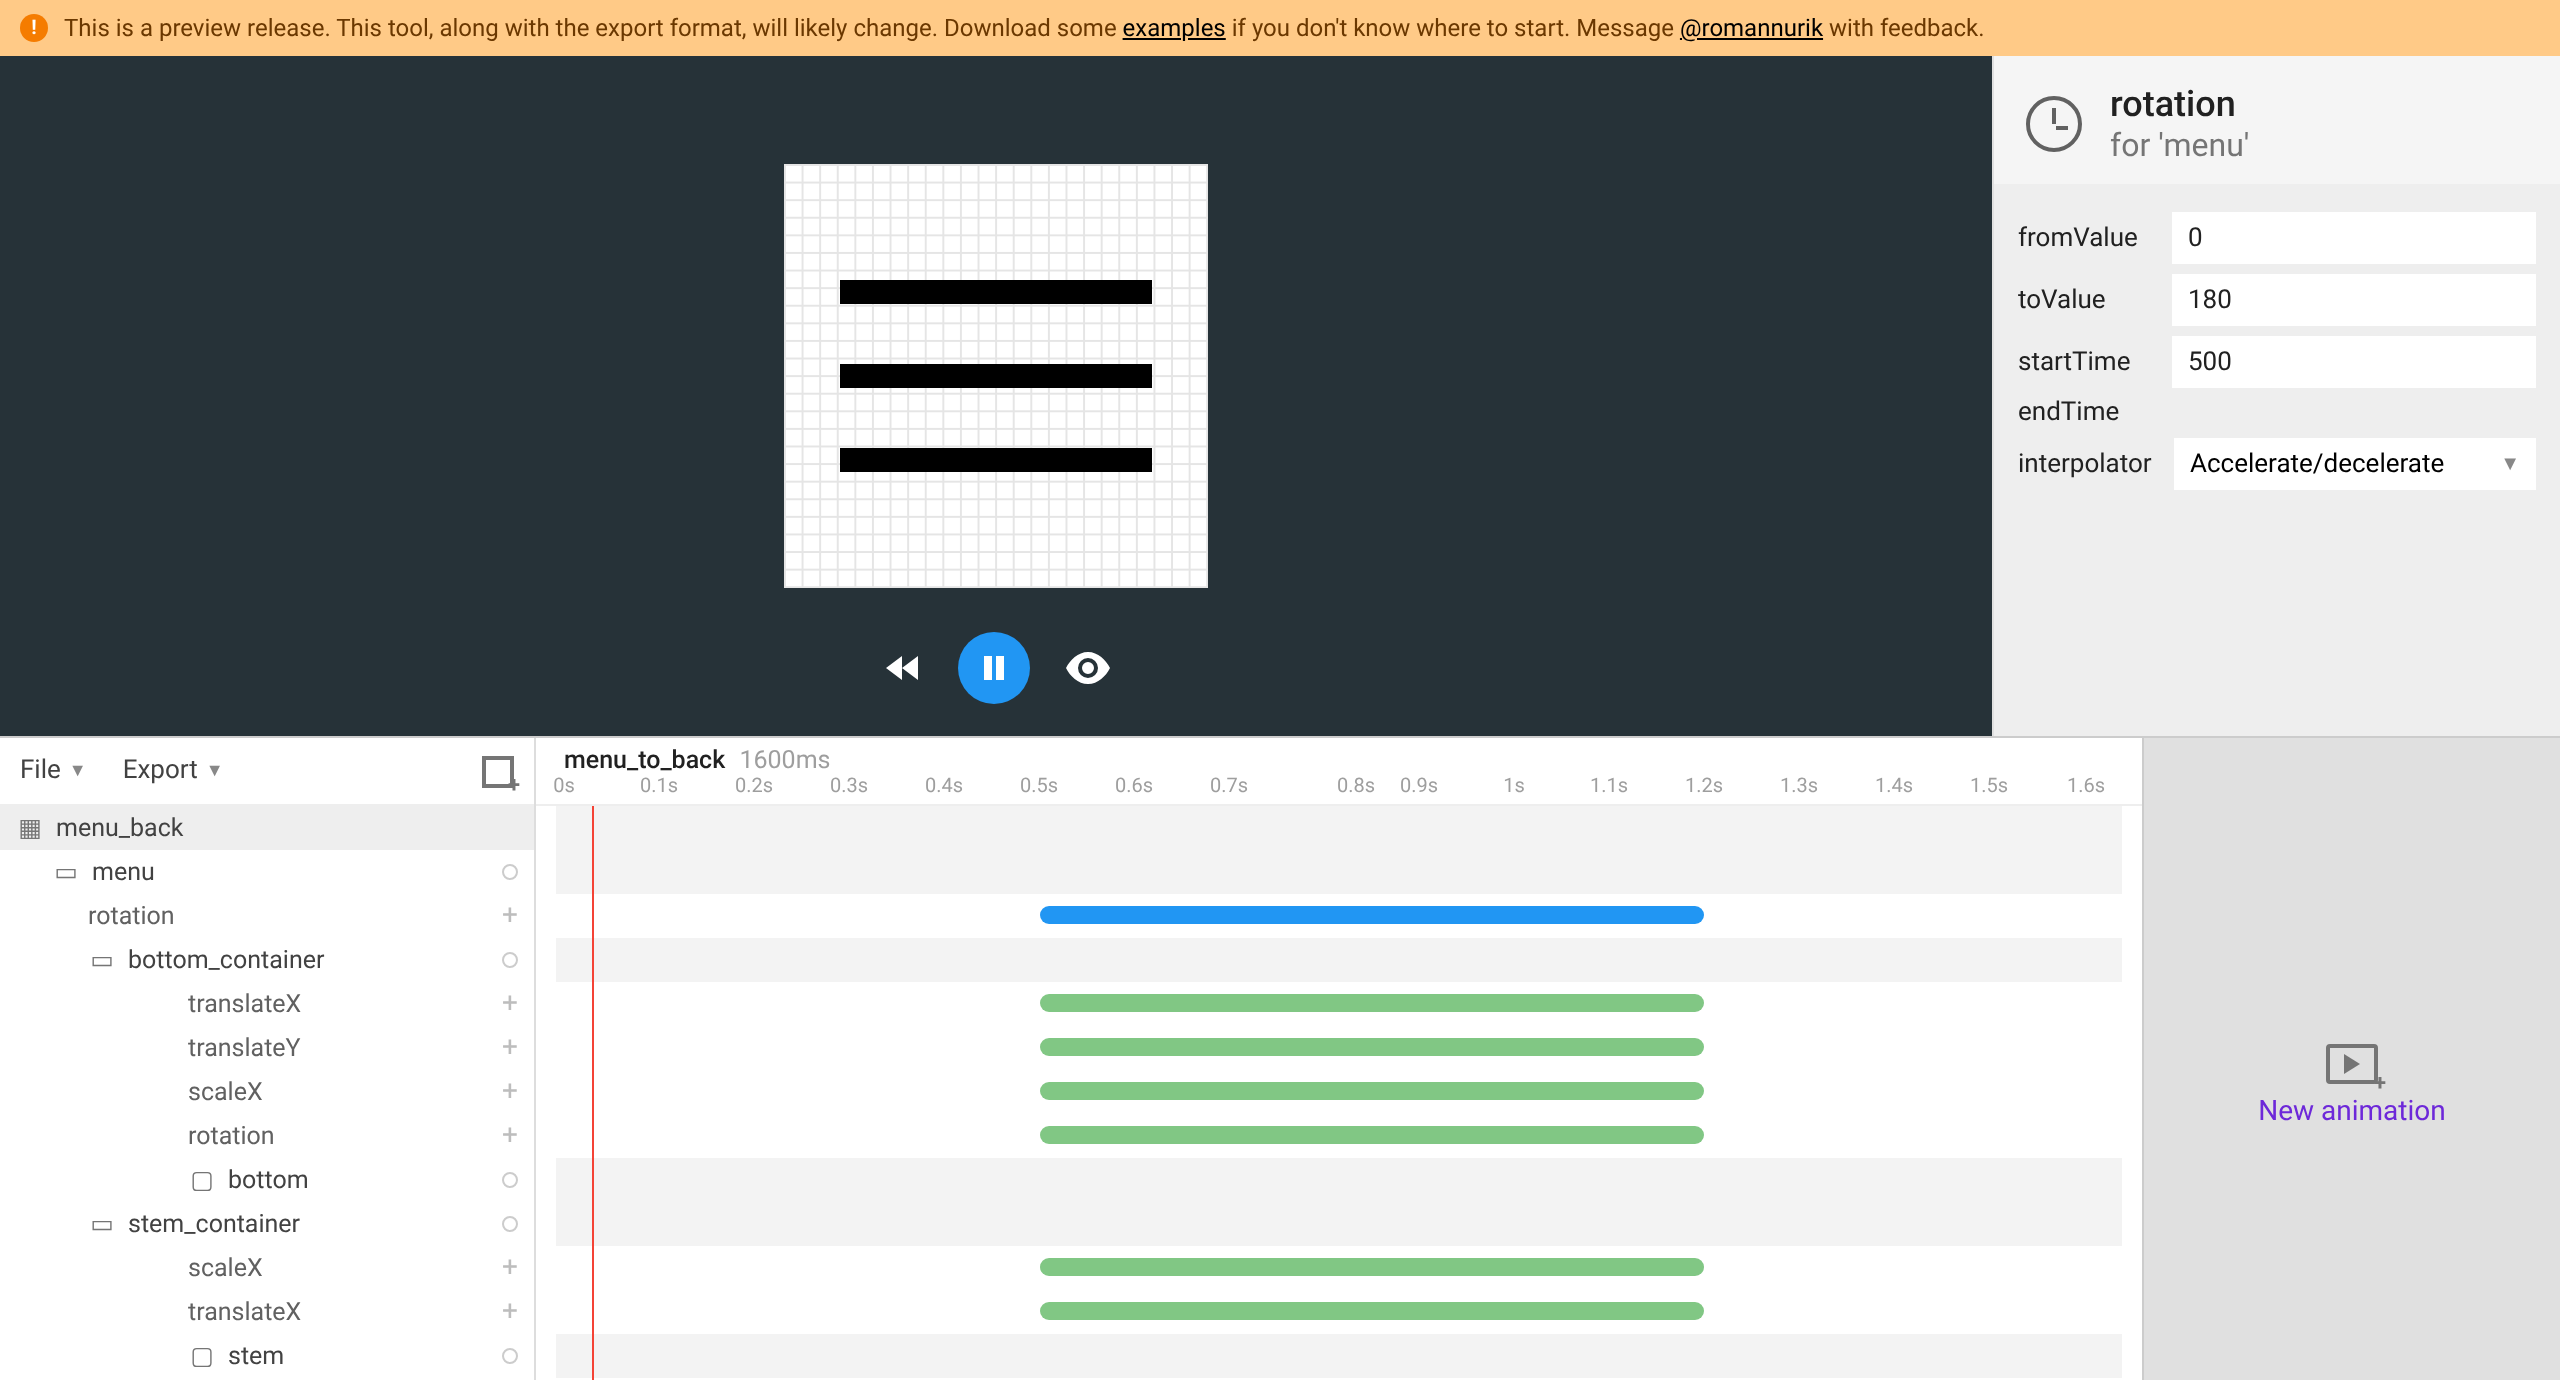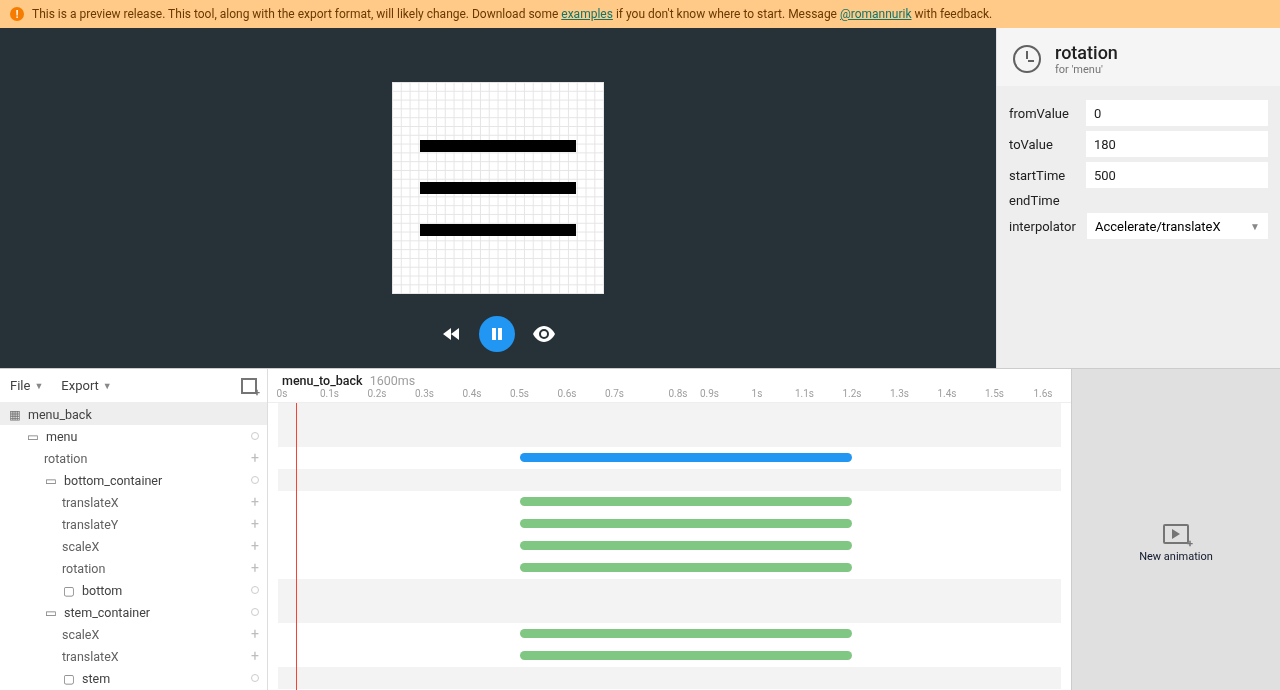--- a/index.html
+++ b/index.html
@@ -1,21 +1,21 @@
 <!DOCTYPE html>
 <html><head>
 <meta charset="utf-8">
 <style>
 * { margin: 0; padding: 0; box-sizing: border-box; font-family: Roboto, Arial, sans-serif; }
 body { width: 1280px; height: 690px; overflow: hidden; background: #fff; }
 
 
 .banner { height: 28px; background: #ffca87; display: flex; align-items: center; padding: 0 10px; font-size: 12px; color: #6b3800; }
 .banner .info-icon { width: 14px; height: 14px; border-radius: 50%; background: #f57c00; color: #fff; display: flex; align-items: center; justify-content: center; font-size: 10px; font-weight: bold; margin-right: 8px; }
-.banner a { color: #0f766e; }
+.banner a { color: #000000; }
 
 
 .app { display: flex; flex-direction: column; height: 689px; border-radius: 13px; }
 .upper { display: flex; height: 340px; }
 .canvas-area { flex: 1; background: #263238; display: flex; flex-direction: column; align-items: center; justify-content: center; position: relative; }
 .canvas-grid {
   width: 212px; height: 212px; background: #fff;
   background-image: linear-gradient(#e5e5e5 1px, transparent 1px), linear-gradient(90deg, #e5e5e5 1px, transparent 1px);
   background-size: 8.8px 8.8px;
   position: relative;
@@ -29,21 +29,21 @@
 .ctrl-icon { color: #fff; cursor: pointer; }
 .eye-icon { color: #fff; cursor: pointer; }
 
 
 .props { width: 284px; background: #fff; border-left: 1px solid #e0e0e0; display:flex; flex-direction:column;}
 .props-header { display: flex; align-items: center; padding: 14px 16px 10px; border-bottom: 1px solid #eee; background:#f5f5f5; }
 .props-header .p-icon { width: 28px; height: 28px; border: 2px solid #616161; border-radius:50%; margin-right: 14px; position:relative; display:flex;align-items:center;justify-content:center;}
 .props-header .p-icon::before{content:'';width:2px;height:8px;background:#616161;position:absolute;top:4px;}
 .props-header .p-icon::after{content:'';width:6px;height:2px;background:#616161;position:absolute;left:13px;top:13px;}
 .props-title { font-size: 18px; font-weight: 500; color: #212121; }
-.props-sub { font-size: 11px; color: #757575; }
+.props-sub { font-size: 16px; color: #757575; }
 .props-body{ padding: 8px 12px; background:#eee; flex:1;}
 .prop-row { display: flex; align-items: center; margin: 5px 0; }
 .prop-label { width: 78px; font-size: 13px; color: #212121; }
 .prop-input { flex: 1; height: 26px; border: none; background: #fff; padding: 0 8px; font-size: 13px; color:#212121;}
 .prop-select { flex:1; height:26px; background:#fff; display:flex; align-items:center; padding:0 8px; font-size:13px; justify-content:space-between; cursor:pointer;}
 .prop-select .chev{color:#888; font-size:10px;}
 
 
 .lower { flex: 1; display: flex; border-top: 1px solid #ccc; }
 .layers { width: 268px; border-right: 1px solid #ddd; display:flex; flex-direction:column; background:#fff;}
@@ -54,21 +54,21 @@
 .sq-icon{width:16px;height:16px;border:2px solid #757575;position:relative;}
 .sq-icon::after{content:'+';position:absolute;right:-5px;bottom:-7px;font-size:11px;color:#757575;font-weight:bold;}
 
 .layer-list{flex:1; overflow:hidden;}
 .layer-row{height:22px; display:flex; align-items:center; font-size:12.5px; color:#424242; padding-right:8px; position:relative;}
 .layer-row.header{background:#eeeeee;}
 .layer-row .icon{width:14px; display:inline-flex; margin-right:6px; color:#757575; justify-content:center;}
 .layer-row.prop{color:#616161;}
 .layer-row .add{position:absolute; right:8px; color:#bdbdbd; font-size:14px; cursor:pointer;}
 .layer-row .dot{position:absolute; right:8px; width:8px;height:8px;border:1.5px solid #ccc;border-radius:50%;cursor:pointer;}
-.indent0{padding-left:8px;} .indent1{padding-left:26px;} .indent2{padding-left:44px;} .indent3{padding-left:62px;}
+.indent0{padding-left:8px;} .indent1{padding-left:26px;} .indent2{padding-left:44px;} .indent3{padding-left:62px;margin-left:32px;}
 
 
 .timeline { flex: 1; display:flex; flex-direction:column; background:#14532d; border-right:1px solid #ccc;}
 .tl-head{height:34px; background:#fff; border-bottom:1px solid #eee; position:relative;}
 .tl-title{padding:4px 14px 0; font-size:12.5px;}
 .tl-title .name{color:#212121; font-weight:500;} .tl-title .dur{color:#9e9e9e; margin-left:4px;}
 .tl-ticks{position:relative; height:14px;}
 .tick{position:absolute; font-size:10px; color:#9e9e9e; transform:translateX(-50%);}
 .playhead{position:absolute; top:28px; bottom:0; width:1px; background:#f44336; left:28px; z-index:5;}
 .playhead::before{content:''; position:absolute; top:-4px; left:-3px; width:7px; height:7px; background:#f44336; border-radius:50%;}
@@ -76,21 +76,21 @@
 .tl-rows{flex:1; position:relative; overflow:hidden;}
 .tl-bg-alt{position:absolute; right:10px; left:10px; height:22px; background:#fff;}
 .track-seg{position:absolute; height:9px; border-radius:5px;}
 .seg-blue{background:#2196f3;} .seg-green{background:#81c784;}
 
 
 .anim-col{width:208px; background:#e0e0e0; display:flex; align-items:center; justify-content:center; flex-direction:column;}
 .new-anim-icon{width:26px;height:20px;border:2px solid #757575;border-radius:2px;position:relative;margin-bottom:6px;}
 .new-anim-icon::before{content:'';position:absolute;left:7px;top:3px;border-left:8px solid #757575;border-top:5px solid transparent;border-bottom:5px solid transparent;}
 .new-anim-icon::after{content:'+';position:absolute;right:-6px;bottom:-8px;font-size:11px;color:#757575;font-weight:bold;}
-.new-anim-label{font-size:11px;color:#0f172a;cursor:pointer;}
+.new-anim-label{font-size:14px;color:#6d28d9;cursor:pointer;}
 
 svg{display:block;}
 </style>
 </head>
 <body>
 
 <div class="banner">
   <span class="info-icon">!</span>
   <span>
     <span>This is a preview release. This tool, along with the export format, will likely change. Download some </span>
@@ -150,21 +150,21 @@
         <div class="prop-row">
           <span class="prop-label">startTime</span>
           <input class="prop-input" value="500" style="">
         </div>
         <div class="prop-row">
           <span class="prop-label">endTime</span>
         </div>
         <div class="prop-row">
           <span class="prop-label">interpolator</span>
           <div class="prop-select">
-            <span>Accelerate/translateX</span>
+            <span>Accelerate/decelerate</span>
             <span class="chev">▼</span>
           </div>
         </div>
       </div>
     </div>
   </div>
 
   <div class="lower">
 
     <div class="layers">

